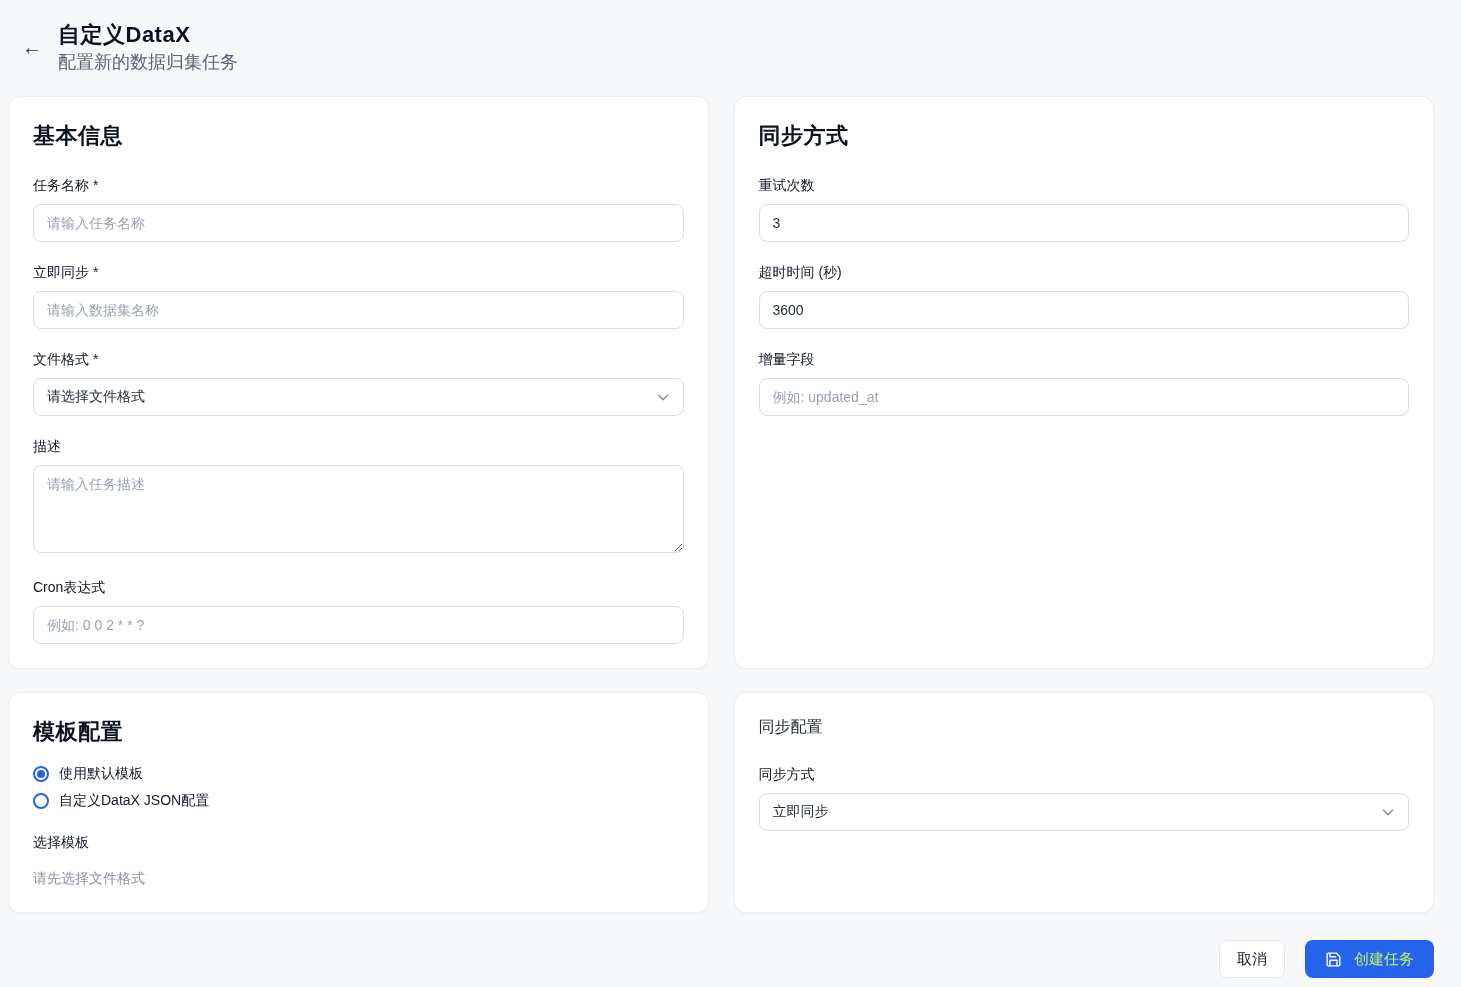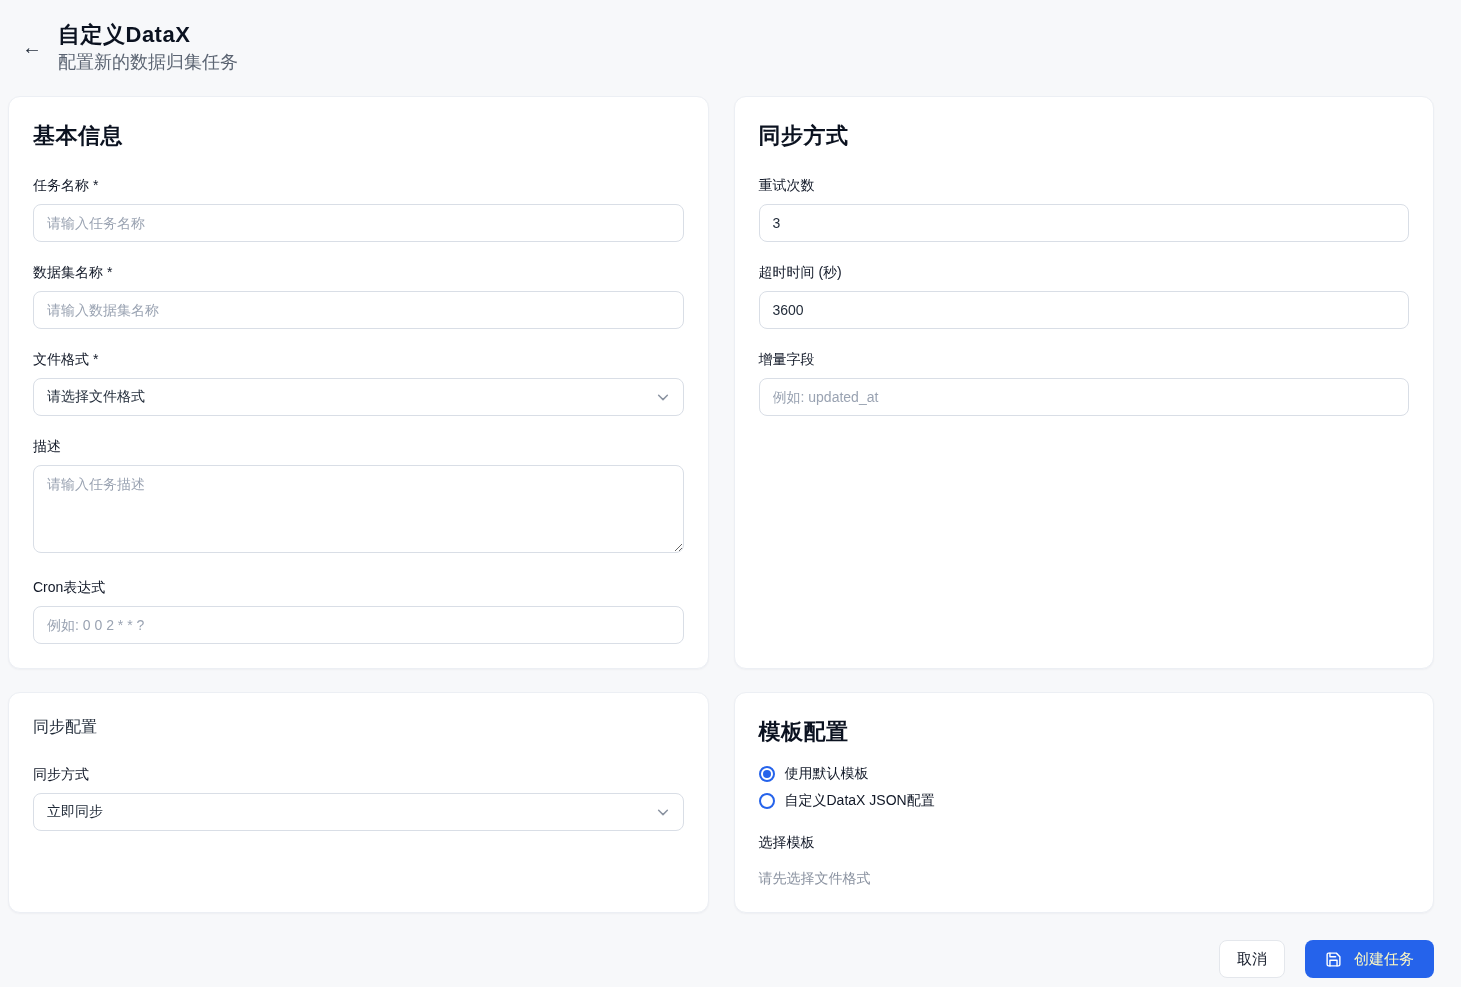--- a/index.html
+++ b/index.html
@@ -88,21 +88,21 @@
 
   
   .footer { display: flex; justify-content: flex-end; align-items: center; gap: 20px; margin-top: 27px; }
   .btn-cancel {
     background: #ffffff; border: 1px solid #e4e7ec; border-radius: 8px;
     height: 38px; padding: 0 17px; font-size: 15px; color: #111827; cursor: pointer;
     font-family: "Liberation Sans", "DejaVu Sans", sans-serif;
   }
   .btn-primary {
     background: #2563eb; border: none; border-radius: 8px;
-    height: 38px; padding: 0 20px; font-size: 15px; color: #fef9c3; cursor: pointer;
+    height: 38px; padding: 0 20px; font-size: 15px; color: #bef264; cursor: pointer;
     display: inline-flex; align-items: center; gap: 12px;
     font-family: "Liberation Sans", "DejaVu Sans", sans-serif;
   }
   .save-icon { width: 17px; height: 17px; flex: none; }
 </style>
 </head>
 <body>
 
 <div class="page">
 
@@ -120,21 +120,21 @@
 
     <div class="card tall">
       <div class="card-title-lg">基本信息</div>
 
       <div class="field">
         <label class="field-label">任务名称 *</label>
         <input class="text-input" type="text" placeholder="请输入任务名称" style="">
       </div>
 
       <div class="field">
-        <label class="field-label">数据集名称 *</label>
+        <label class="field-label">立即同步 *</label>
         <input class="text-input" type="text" placeholder="请输入数据集名称" style="">
       </div>
 
       <div class="field">
         <label class="field-label">文件格式 *</label>
         <div class="select-box">
           <span class="select-value">请选择文件格式</span>
           <svg class="chevron-down" viewBox="0 0 16 16" fill="none" stroke="currentColor" stroke-width="1.7" stroke-linecap="round" stroke-linejoin="round">
               <polyline points="3,6 8,11 13,6"></polyline>
             </svg>
@@ -165,49 +165,49 @@
         <input class="text-input" type="text" value="3600" style="">
       </div>
 
       <div class="field">
         <label class="field-label">增量字段</label>
         <input class="text-input" type="text" placeholder="例如: updated_at" style="">
       </div>
     </div>
 
     <div class="card short">
+      <div class="card-title-lg" style="margin-bottom:18px;">模板配置</div>
+
+      <div class="radio-group">
+        <div class="radio-row">
+          <span class="radio-circle checked"></span>
+          <span class="radio-label">使用默认模板</span>
+        </div>
+        <div class="radio-row">
+          <span class="radio-circle"></span>
+          <span class="radio-label">自定义DataX JSON配置</span>
+        </div>
+      </div>
+
+      <div class="sub-label">选择模板</div>
+      <div class="hint-text">请先选择文件格式</div>
+    </div>
+
+    <div class="card short">
       <div class="card-title-sm">同步配置</div>
 
       <div class="field">
         <label class="field-label">同步方式</label>
         <div class="select-box">
           <span class="select-value">立即同步</span>
           <svg class="chevron-down" viewBox="0 0 16 16" fill="none" stroke="currentColor" stroke-width="1.7" stroke-linecap="round" stroke-linejoin="round">
               <polyline points="3,6 8,11 13,6"></polyline>
             </svg>
         </div>
       </div>
-    </div>
-
-    <div class="card short">
-      <div class="card-title-lg" style="margin-bottom:18px;">模板配置</div>
-
-      <div class="radio-group">
-        <div class="radio-row">
-          <span class="radio-circle checked"></span>
-          <span class="radio-label">使用默认模板</span>
-        </div>
-        <div class="radio-row">
-          <span class="radio-circle"></span>
-          <span class="radio-label">自定义DataX JSON配置</span>
-        </div>
-      </div>
-
-      <div class="sub-label">选择模板</div>
-      <div class="hint-text">请先选择文件格式</div>
     </div>
 
   </div>
 
   <div class="footer">
     <button class="btn-cancel">取消</button>
     <button class="btn-primary">
       <svg class="save-icon" viewBox="0 0 24 24" fill="none" stroke="#ffffff" stroke-width="2" stroke-linecap="round" stroke-linejoin="round">
         <path d="M19 21H5a2 2 0 0 1-2-2V5a2 2 0 0 1 2-2h11l5 5v11a2 2 0 0 1-2 2z"></path>
         <polyline points="17 21 17 13 7 13 7 21"></polyline>

